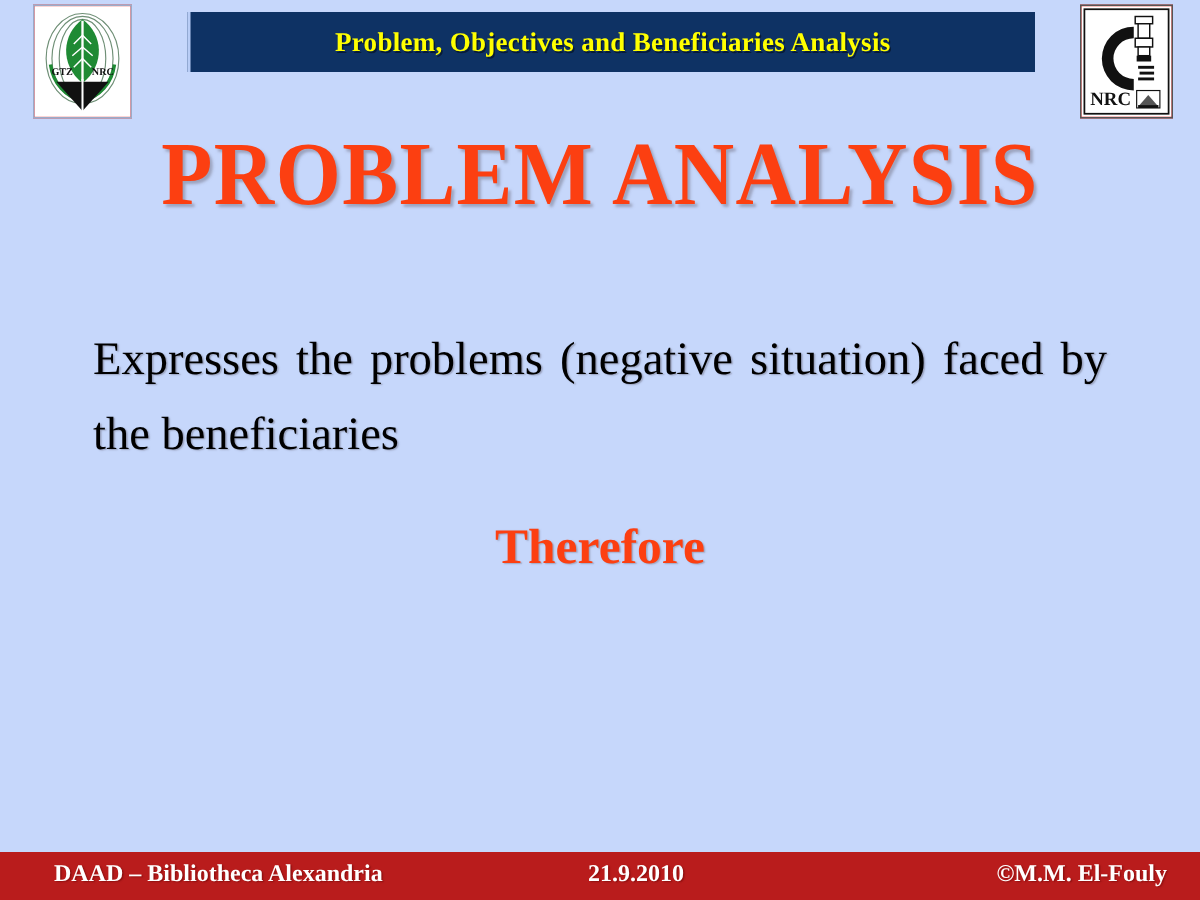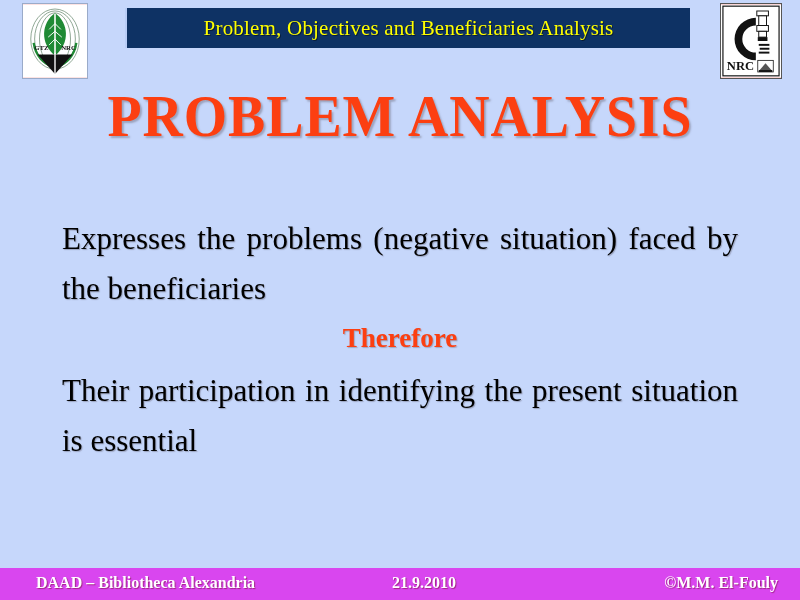--- a/index.html
+++ b/index.html
@@ -32,22 +32,22 @@
     height: 40px;
     background: #0e3264;
     border-left: 2px solid #b9cdf6;
     box-sizing: border-box;
     display: flex;
     align-items: center;
     justify-content: center;
   }
   .header-banner-text {
     color: #ffff00;
-    font-size: 21px;
-    font-weight: normal;
+    font-size: 18px;
+    font-weight: bold;
     font-family: "Liberation Serif", "DejaVu Serif", serif;
     letter-spacing: 0.2px;
     white-space: nowrap;
     text-shadow: 1px 1px 0 rgba(0,0,0,0.45);
   }
 
   
   .logo-box {
     position: absolute;
     background: #ef4444;
@@ -100,39 +100,39 @@
     line-height: 1.62;
     text-align: justify;
     font-family: "Liberation Serif", "DejaVu Serif", serif;
     text-shadow: 1px 1px 1px rgba(110,110,130,0.5);
     margin: 0;
   }
   .para.last-line-left { text-align-last: left; }
 
   .therefore {
     color: #fc3f11;
-    font-size: 27px;
+    font-size: 33px;
     font-weight: bold;
     text-align: center;
     line-height: 1.4;
-    margin: 6px 0 8px 0;
+    margin: 28px 0 8px 0;
     font-family: "Liberation Serif", "DejaVu Serif", serif;
     text-shadow: 1px 1px 1px rgba(120,120,140,0.5);
   }
 
   .para-2 { margin-top: 8px; }
 
   
   .footer-bar {
     position: absolute;
     left: 0;
     top: 568px;
     width: 800px;
     height: 32px;
-    background: #d946ef;
+    background: #b91c1c;
     color: #ffffff;
     font-size: 16px;
     font-weight: bold;
     font-family: "Liberation Serif", "DejaVu Serif", serif;
   }
   .footer-item {
     position: absolute;
     top: 6px;
     white-space: nowrap;
     text-shadow: 1px 1px 1px rgba(90,0,0,0.45);
@@ -203,21 +203,20 @@
     </svg>
   </div>
 
   <div class="slide-title">PROBLEM ANALYSIS</div>
 
   <div class="body-block">
     <p class="para last-line-left">Expresses the problems (negative situation) faced by the beneficiaries</p>
 
     <div class="therefore">Therefore</div>
 
-    <p class="para para-2 last-line-left">Their participation in identifying the present situation is essential</p>
   </div>
 
   <div class="footer-bar">
     <span class="footer-item" id="footer-left">DAAD – Bibliotheca Alexandria</span>
     <span class="footer-item" id="footer-center">21.9.2010</span>
     <span class="footer-item" id="footer-right">©M.M. El-Fouly</span>
   </div>
 
 </div>
 

